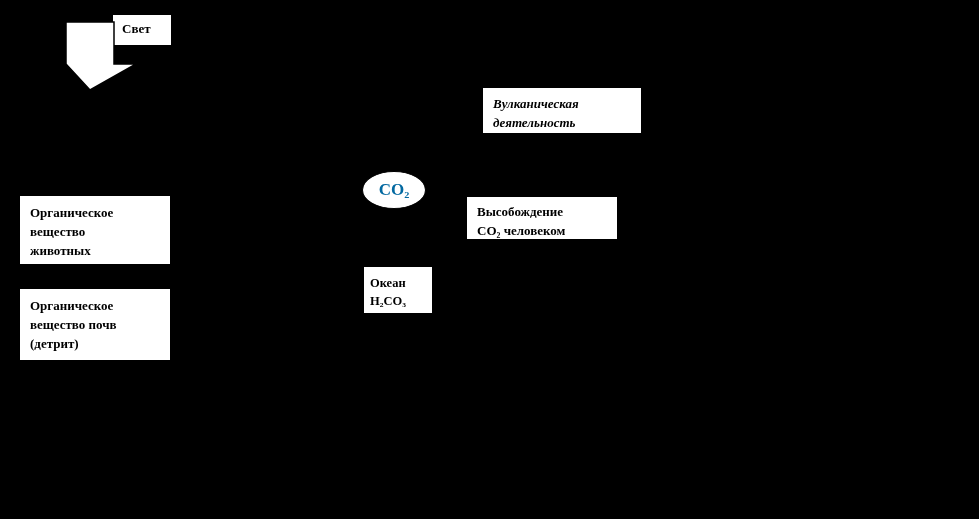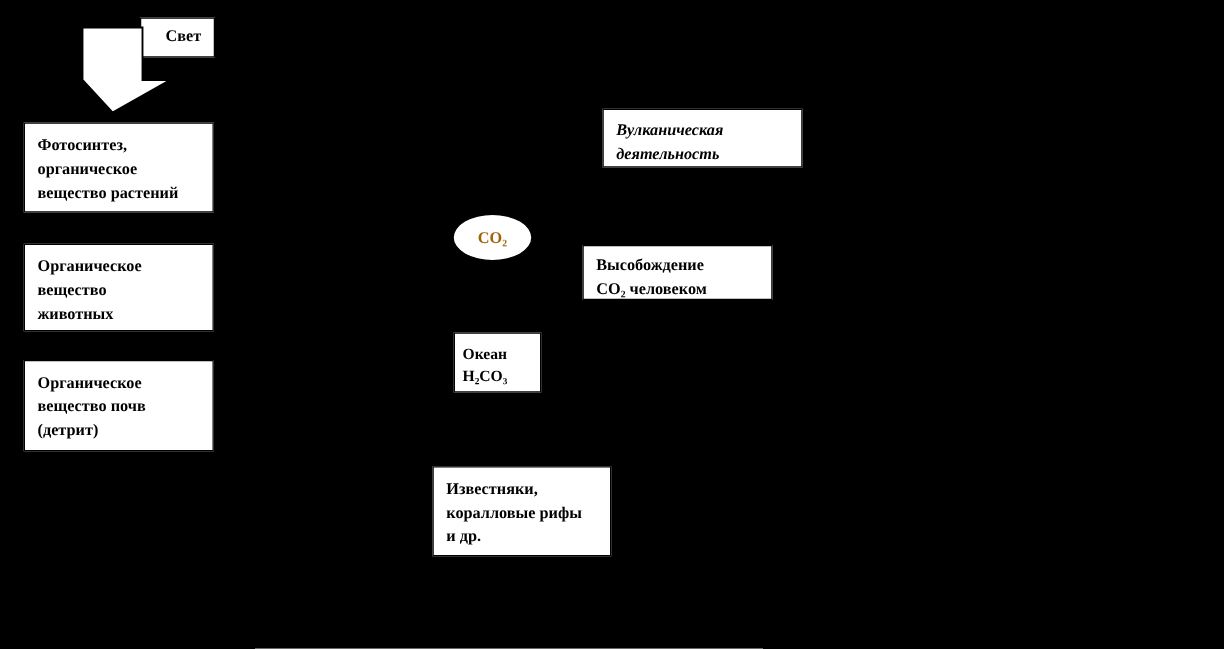--- a/index.html
+++ b/index.html
@@ -29,51 +29,48 @@
   }
   .box.small {
     font-size: 12.5px;
   }
   .ellipse {
     position: absolute;
     background: #ffffff;
     border: 1px solid #000000;
     border-radius: 50%;
     box-sizing: border-box;
-    color: #a16207;
+    color: #0369a1;
     font-weight: bold;
-    font-size: 13px;
+    font-size: 17px;
     display: flex;
     align-items: center;
     justify-content: center;
     text-align: right;
   }
   .arrow-down {
     position: absolute;
   }
   .arrow-down svg {
     display: block;
   }
 </style>
 </head>
 <body>
 
 <div id="canvas">
 
-  <div class="box" style="left:112px; top:14px; width:60px; height:32px; padding-top:5px; padding-left:9px; font-size:13px;text-align:right;">Свет</div>
+  <div class="box" style="left:112px; top:14px; width:60px; height:32px; padding-top:5px; padding-left:9px; font-size:13px;">Свет</div>
 
   <div class="arrow-down" style="left:64px; top:20px; width:80px; height:72px;">
     <svg width="80" height="72" viewBox="0 0 80 72">
       <polygon points="2,2 50,2 50,44 72,44 26,70 2,44" fill="#ffffff" stroke="#000000" stroke-width="1.5"></polygon>
     </svg>
   </div>
 
-  <div class="box" style="left:19px; top:98px; width:152px; height:72px;">Фотосинтез,
-органическое
-вещество растений</div>
 
   <div class="box" style="left:19px; top:195px; width:152px; height:70px;">Органическое
 вещество
 животных</div>
 
   <div class="box" style="left:19px; top:288px; width:152px; height:73px;">Органическое
 вещество почв
 (детрит)</div>
 
 
@@ -81,17 +78,14 @@
 деятельность</div>
 
   <div class="ellipse" style="left:362px; top:171px; width:64px; height:38px;">CO₂</div>
 
   <div class="box small" style="left:363px; top:266px; width:70px; height:48px; padding:7px 6px;">Океан
 H₂CO₃</div>
 
   <div class="box" style="left:466px; top:196px; width:152px; height:44px; padding-top:6px;">Высобождение
 CO₂ человеком</div>
 
-  <div class="box" style="left:346px; top:373px; width:143px; height:72px;">Известняки,
-коралловые рифы
-и др.</div>
 
 </div>
 
 </body></html>

